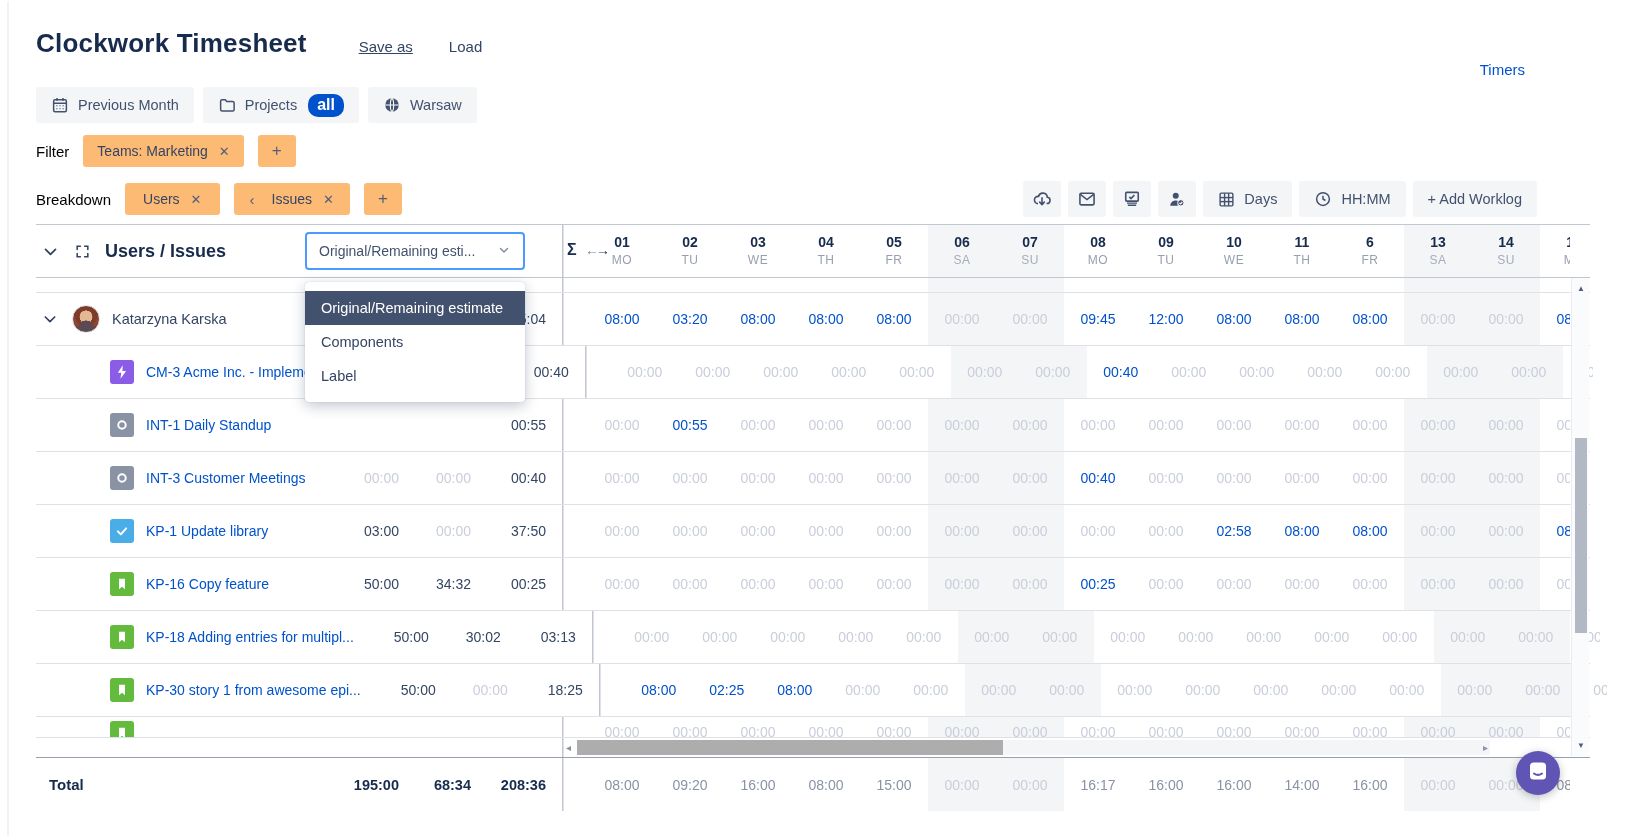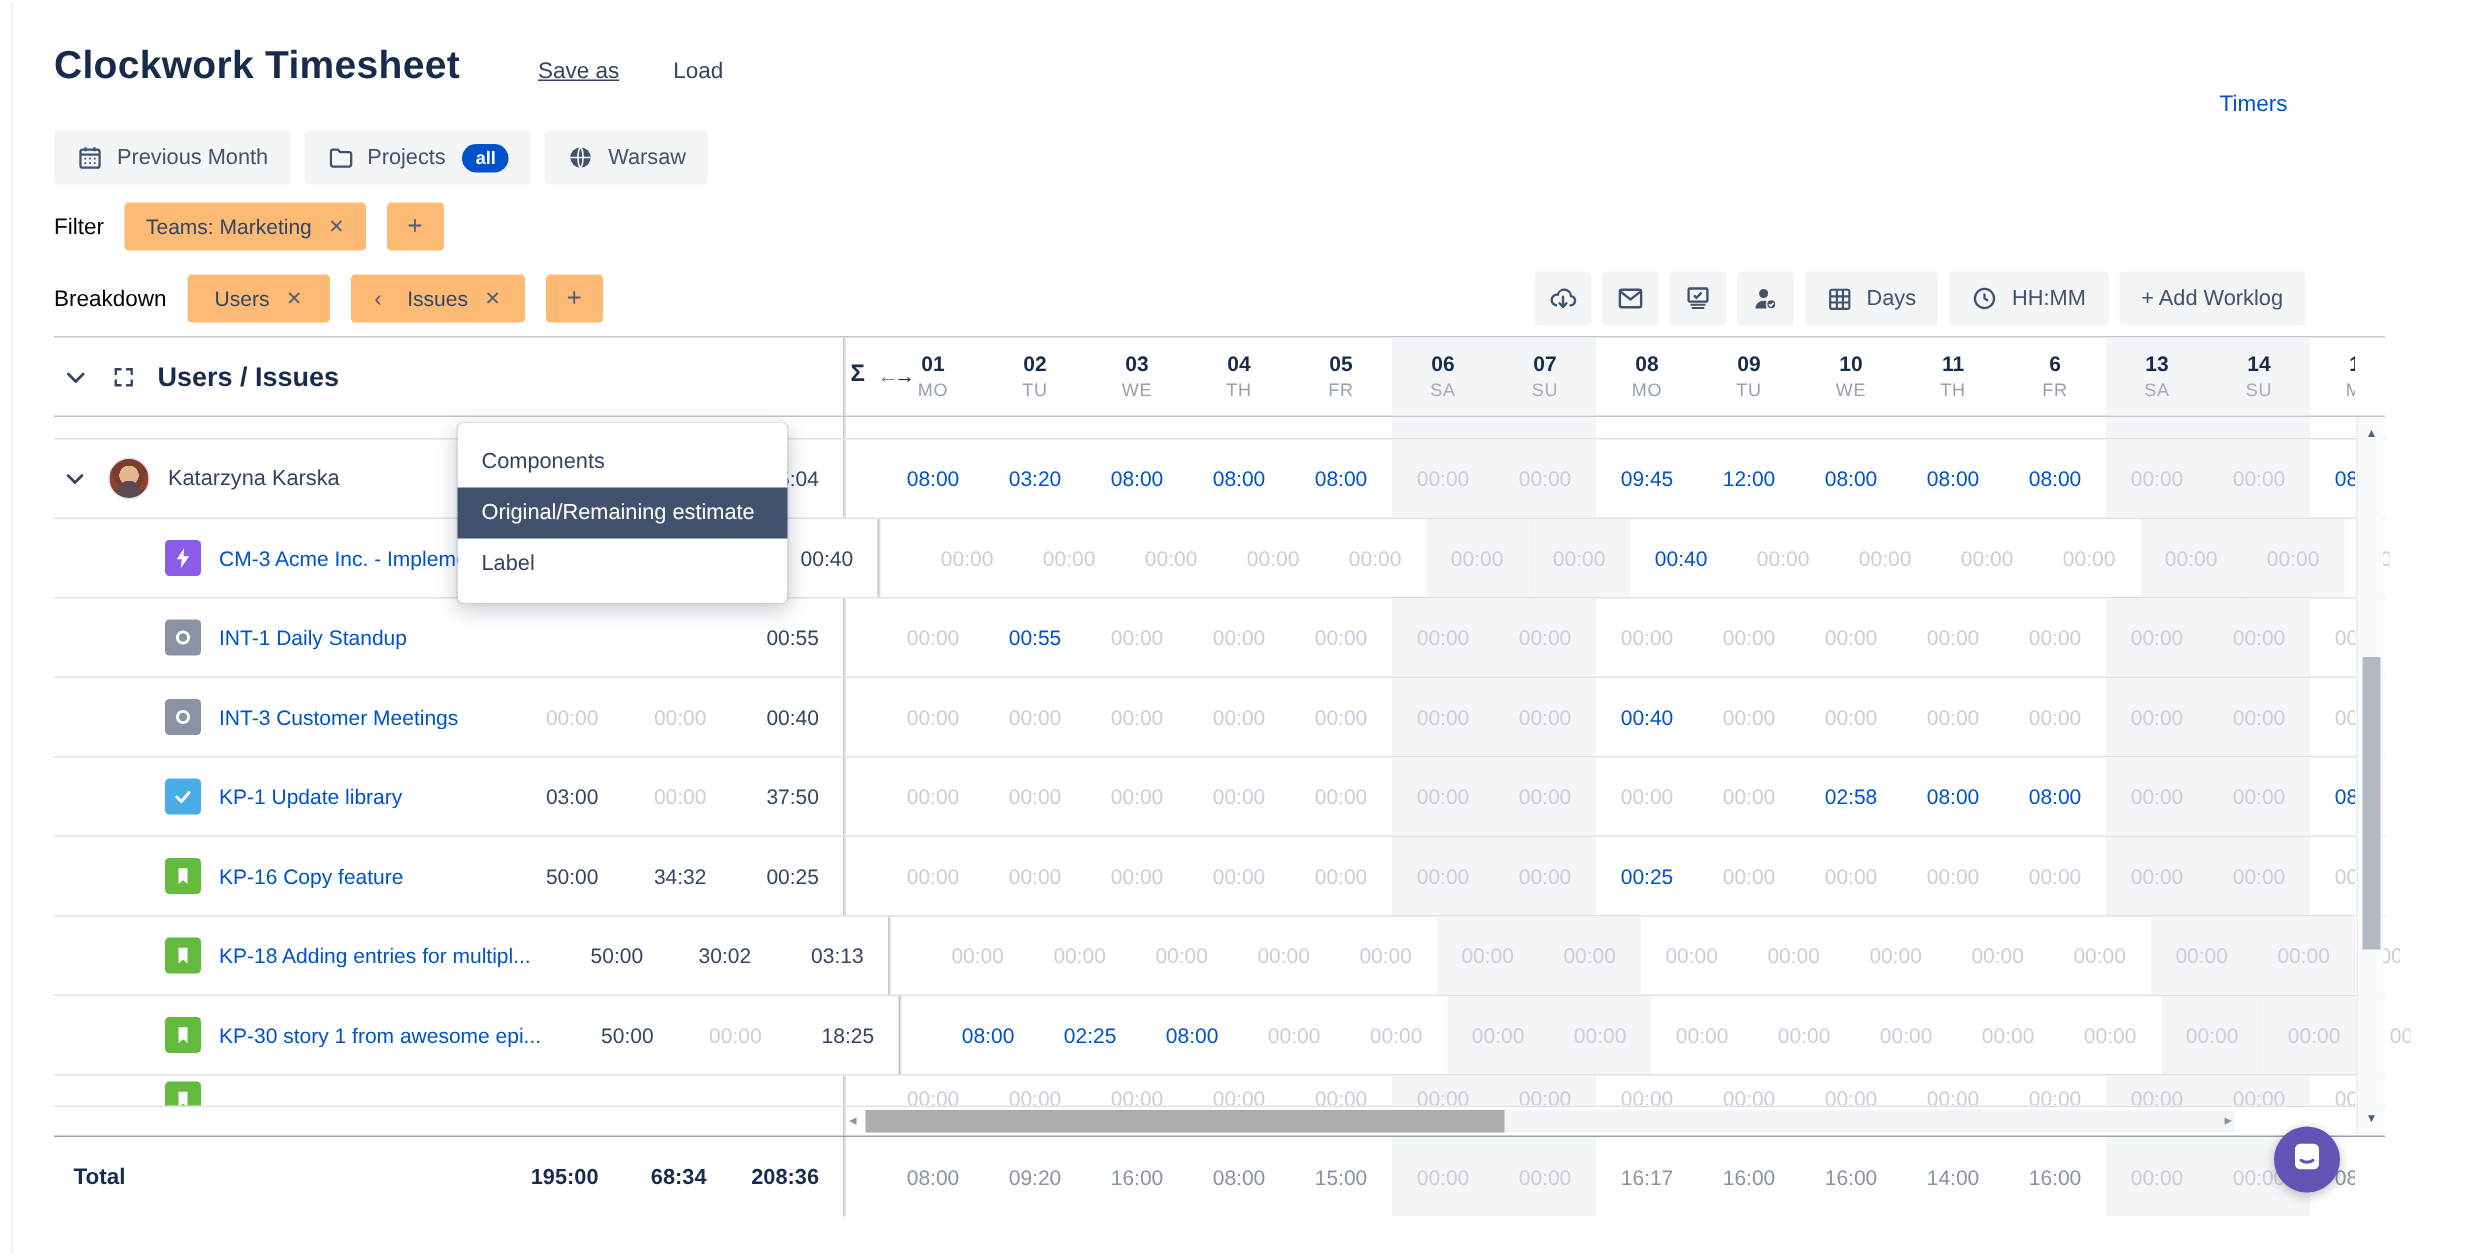--- a/index.html
+++ b/index.html
@@ -13,21 +13,21 @@
   .app-title { font-size:26px; font-weight:700; color:#172B4D; letter-spacing:.2px; }
   .hlink { font-size:15px; font-weight:500; color:#344563; cursor:pointer; }
   .hlink.save { margin-left:52px;text-decoration:underline; }
   .hlink.load { margin-left:36px; }
   .timers { position:absolute; top:61px; right:123px; color:#0052CC; font-size:15px; font-weight:500; cursor:pointer; }
 
   
   .toolbar-row { display:flex; gap:9px; margin:27px 36px 0 36px; }
   .btn { height:36px; background:#F4F5F7; border-radius:3px; display:inline-flex; align-items:center; gap:9px;
          padding:0 15px; font-size:14.5px; color:#42526E; font-weight:500; cursor:pointer; }
-  .badge-all { background:#0052CC; color:#fff; font-size:12px; font-weight:700; border-radius:10px; padding:2px 9px 3px; margin-left:2px; }
+  .badge-all { background:#0052CC; color:#fff; font-size:16px; font-weight:700; border-radius:10px; padding:2px 9px 3px; margin-left:2px; }
 
   
   .filter-row { display:flex; align-items:center; margin:12px 36px 0 36px; height:32px; gap:14px; }
   .row-label { font-size:15px; color:#000000; }
   .chip { background:#fdba74; border-radius:3px; height:32px; display:inline-flex; align-items:center; gap:11px;
           padding:0 14px; font-size:14px; color:#344563; cursor:pointer; }
   .chip .x { color:#505F79; font-size:13px; }
   .chip.plus { padding:0 14px; font-size:17px; color:#505F79; }
   .chip .collapse { color:#505F79; font-size:15px; margin-right:6px; }
   .breakdown-row { display:flex; align-items:center; margin:14px 36px 0 36px; height:36px; width:1501px; }
@@ -659,23 +659,29 @@
           <div class="dc tz">08:00</div>
         </div>
     </div>
 
     <div class="vsb">
       <span class="ar up">▲</span>
       <span class="thumb"></span>
       <span class="ar dn">▼</span>
     </div>
 
+    <div class="col-select">
+      <span class="sel-text">Original/Remaining esti...</span>
+      <span><svg width="14" height="14" viewBox="0 0 24 24" fill="none" stroke="#7A869A" stroke-width="2.4" stroke-linecap="round" stroke-linejoin="round">
+            <polyline points="6,9.5 12,15.5 18,9.5"></polyline>
+          </svg></span>
+    </div>
     <div class="menu" id="menu">
+        <div class="opt sel">Original/Remaining estimate</div>
         <div class="opt">Components</div>
-        <div class="opt sel">Original/Remaining estimate</div>
         <div class="opt">Label</div>
       </div>
   </div>
 
   <div class="chat">
     <span><svg width="24" height="24" viewBox="0 0 24 24">
           <rect x="4" y="3.5" width="16" height="17" rx="3.5" fill="#fff"></rect>
           <path d="M8 14.5c2.6 1.8 5.4 1.8 8 0" stroke="#6055B5" stroke-width="2" fill="none" stroke-linecap="round"></path>
         </svg></span>
   </div>

